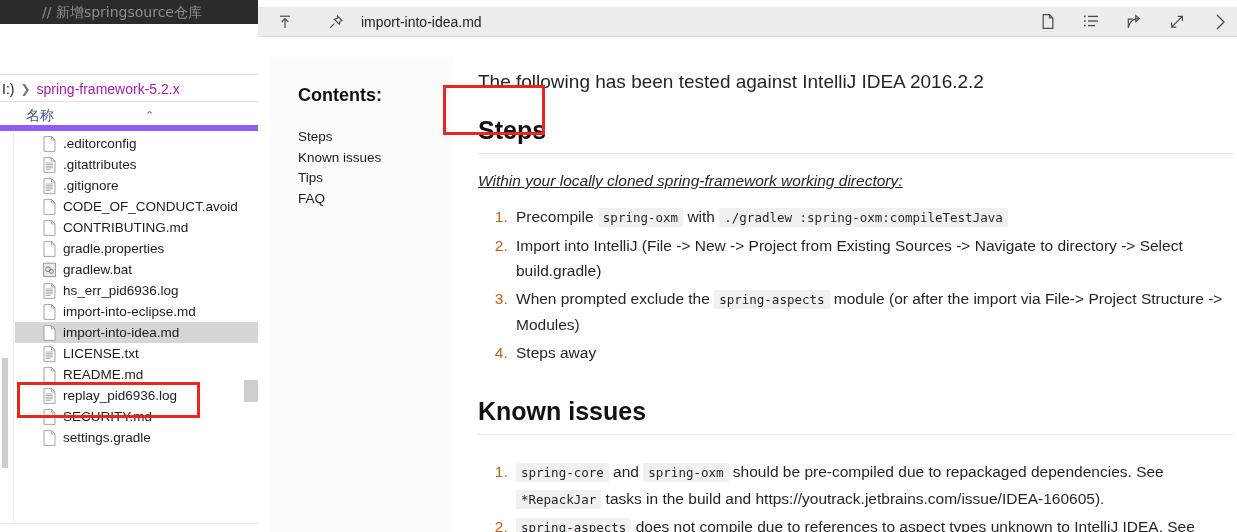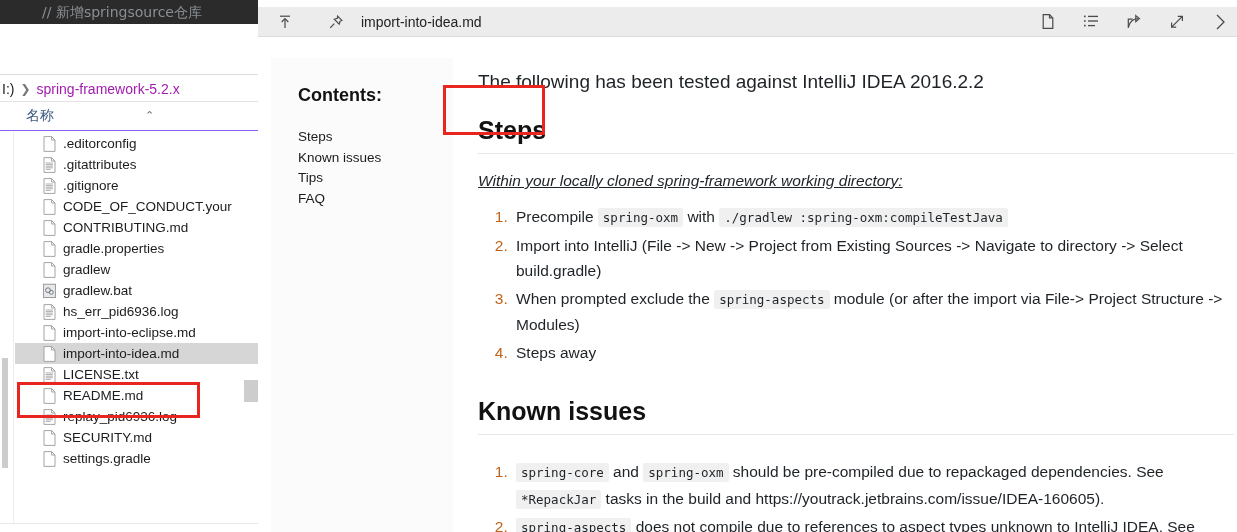--- a/index.html
+++ b/index.html
@@ -50,21 +50,21 @@
   .addr-inner {
     display: flex; align-items: center; height: 27px; font-size: 14px; color: #222;
     padding-left: 2px;
   }
   .addr-drive { color: #222; }
   .addr-sep { color: #777; margin: 0 6px; font-size: 12px; }
   .addr-folder { color: #a21caf; }
 
   .colhead {
     position: absolute; left: 0; top: 103px; width: 258px; height: 28px;
-    background: #ffffff; border-bottom: 1px solid #8b5cf6;
+    background: #ffffff; border-bottom: 6px solid #8b5cf6;
   }
   .colhead .chev {
     position: absolute; left: 145px; top: 6px; font-size: 11px; color: #6f6f6f;
   }
   .colhead .label {
     position: absolute; left: 26px; top: 4px; font-size: 14px; color: #3b5a80;
     font-family: "DejaVu Sans", sans-serif;
   }
   .nav-strip {
     position: absolute; left: 0; top: 131px; width: 14px; height: 401px;
@@ -251,48 +251,39 @@
           </span>
           <span class="file-name">.gitignore</span>
         </div>
         <div class="file-row">
           <span class="file-icon">
             <svg width="13" height="16" viewBox="0 0 13 16">
               <path d="M1 0.6h7.6L12 4v11.4H1z" fill="#fff" stroke="#9a9a9a" stroke-width="0.9"></path>
               <path d="M8.6 0.6V4H12" fill="none" stroke="#9a9a9a" stroke-width="0.9"></path>
             </svg>
           </span>
-          <span class="file-name">CODE_OF_CONDUCT.your</span>
+          <span class="file-name">CODE_OF_CONDUCT.avoid</span>
         </div>
         <div class="file-row">
           <span class="file-icon">
             <svg width="13" height="16" viewBox="0 0 13 16">
               <path d="M1 0.6h7.6L12 4v11.4H1z" fill="#fff" stroke="#9a9a9a" stroke-width="0.9"></path>
               <path d="M8.6 0.6V4H12" fill="none" stroke="#9a9a9a" stroke-width="0.9"></path>
             </svg>
           </span>
           <span class="file-name">CONTRIBUTING.md</span>
         </div>
         <div class="file-row">
           <span class="file-icon">
             <svg width="13" height="16" viewBox="0 0 13 16">
               <path d="M1 0.6h7.6L12 4v11.4H1z" fill="#fff" stroke="#9a9a9a" stroke-width="0.9"></path>
               <path d="M8.6 0.6V4H12" fill="none" stroke="#9a9a9a" stroke-width="0.9"></path>
             </svg>
           </span>
           <span class="file-name">gradle.properties</span>
-        </div>
-        <div class="file-row">
-          <span class="file-icon">
-            <svg width="13" height="16" viewBox="0 0 13 16">
-              <path d="M1 0.6h7.6L12 4v11.4H1z" fill="#fff" stroke="#9a9a9a" stroke-width="0.9"></path>
-              <path d="M8.6 0.6V4H12" fill="none" stroke="#9a9a9a" stroke-width="0.9"></path>
-            </svg>
-          </span>
-          <span class="file-name">gradlew</span>
         </div>
         <div class="file-row">
           <span class="file-icon">
             <svg width="13" height="16" viewBox="0 0 13 16">
               <rect x="0.6" y="1.2" width="11.8" height="13.4" fill="#e9e9e9" stroke="#8f8f8f" stroke-width="0.9"></rect>
               <circle cx="5" cy="7.2" r="2.4" fill="none" stroke="#6d7b8c" stroke-width="1"></circle>
               <circle cx="8.3" cy="9.3" r="2" fill="none" stroke="#6d7b8c" stroke-width="1"></circle>
             </svg>
           </span>
           <span class="file-name">gradlew.bat</span>

